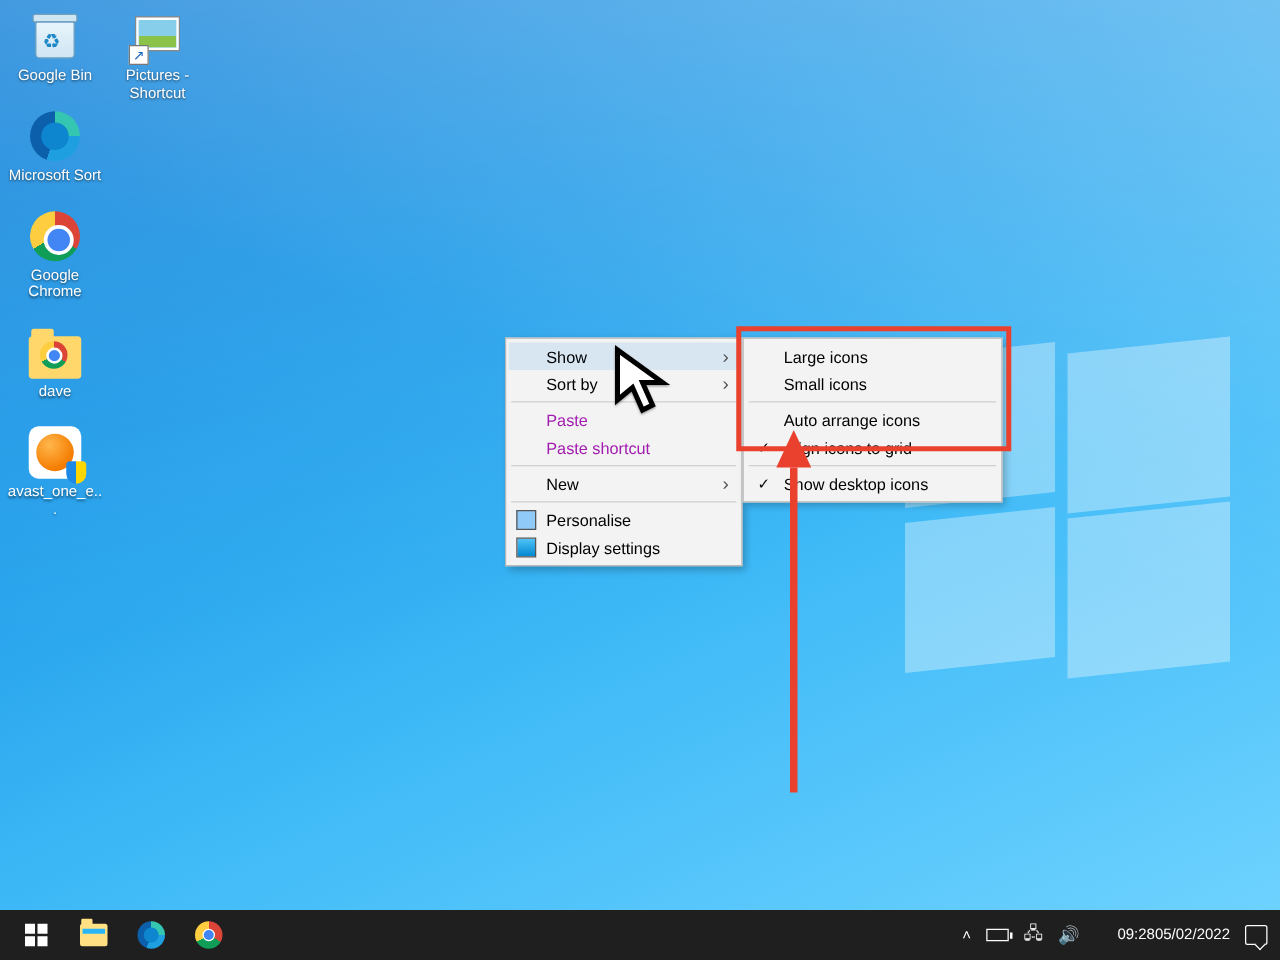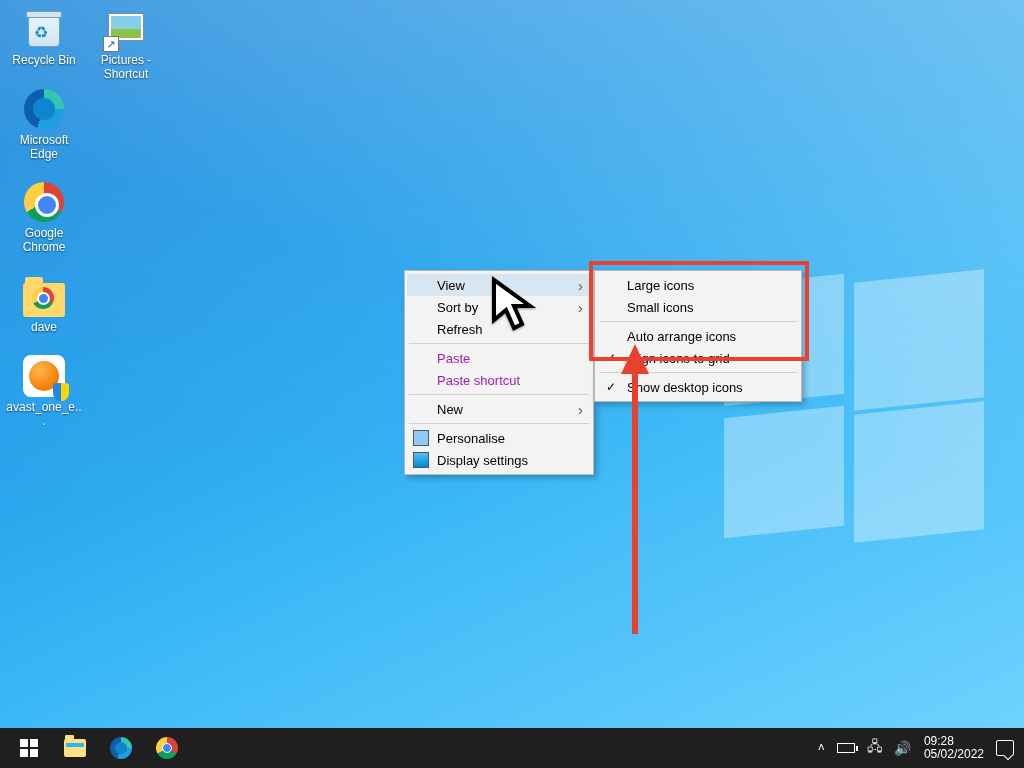--- a/index.html
+++ b/index.html
@@ -96,21 +96,21 @@
   .explorer-glyph{width:22px;height:18px;background:#ffe082;border-radius:2px;position:relative;}
   .explorer-glyph::before{content:"";position:absolute;left:1px;top:-4px;width:9px;height:5px;background:#ffe082;border-radius:1px 1px 0 0;}
   .explorer-glyph::after{content:"";position:absolute;left:2px;top:4px;width:18px;height:4px;background:#29b6f6;}
   .edgemini{width:22px;height:22px;border-radius:50%;background:conic-gradient(#34c6b0 0 90deg,#1e9fe0 90deg 200deg,#0c5fab 200deg 360deg);position:relative;}
   .edgemini::after{content:"";position:absolute;left:5px;top:5px;width:12px;height:12px;border-radius:50%;background:#0d86cf;}
   .chromemini{width:22px;height:22px;border-radius:50%;background:conic-gradient(#db4437 0 120deg,#0f9d58 120deg 240deg,#ffcd40 240deg 360deg);position:relative;}
   .chromemini::after{content:"";position:absolute;left:6px;top:6px;width:8px;height:8px;border-radius:50%;background:#4285f4;border:1.5px solid #fff;}
 
   .tray { margin-left:auto; display:flex; align-items:center; gap:12px; padding-right:4px; font-size:12px;}
   .tray .glyph{font-size:14px;opacity:.9;cursor:pointer;}
-  .clock{display:flex;flex-direction:column;align-items:flex-start;line-height:1.1;cursor:pointer;}
+  .clock{display:flex;flex-direction:row;align-items:center;line-height:1.1;cursor:pointer;margin-left:18px;}
   .notif{width:18px;height:16px;border:1.5px solid #fff;border-radius:2px;position:relative;cursor:pointer;}
   .notif::after{content:"";position:absolute;right:2px;bottom:-4px;width:5px;height:5px;border-right:1.5px solid #fff;border-bottom:1.5px solid #fff;transform:rotate(45deg);background:#1f1f1f;}
   .chevup{font-size:12px;cursor:pointer;}
   .battery{width:18px;height:10px;border:1.3px solid #fff;position:relative;}
   .battery::after{content:"";position:absolute;right:-4px;top:2px;width:2px;height:5px;background:#fff;}
   .speaker{font-size:14px;}
 </style>
 </head>
 <body>
 
@@ -124,27 +124,27 @@
 
 <div class="desktop-icons">
   <div class="dicon">
     <div class="glyph">
         <div class="recycle">
           <div class="lid"></div>
           <div class="bin"></div>
           <span class="arrows">♻</span>
         </div>
       </div>
-    <div class="label">Recycle Bin</div>
+    <div class="label">Google Bin</div>
   </div>
   <div class="dicon">
     <div class="glyph">
         <div class="edgeicon"></div>
       </div>
-    <div class="label">Microsoft Edge</div>
+    <div class="label">Microsoft Sort</div>
   </div>
   <div class="dicon">
     <div class="glyph">
         <div class="chromeicon"></div>
       </div>
     <div class="label">Google Chrome</div>
   </div>
   <div class="dicon">
     <div class="glyph">
         <div class="foldericon">
@@ -171,27 +171,24 @@
           <div class="pic"></div>
           <div class="arrow">↗</div>
         </div>
       </div>
     <div class="label">Pictures - Shortcut</div>
   </div>
 </div>
 
 <div id="menu-main" class="ctxmenu">
   <div class="item sub hover">
-      <span>View</span>
+      <span>Show</span>
     </div>
   <div class="item sub">
       <span>Sort by</span>
-    </div>
-  <div class="item">
-      <span>Refresh</span>
     </div>
   <div class="sep"></div>
   <div class="item disabled">
       <span>Paste</span>
     </div>
   <div class="item disabled">
       <span>Paste shortcut</span>
     </div>
   <div class="sep"></div>
   <div class="item sub">

